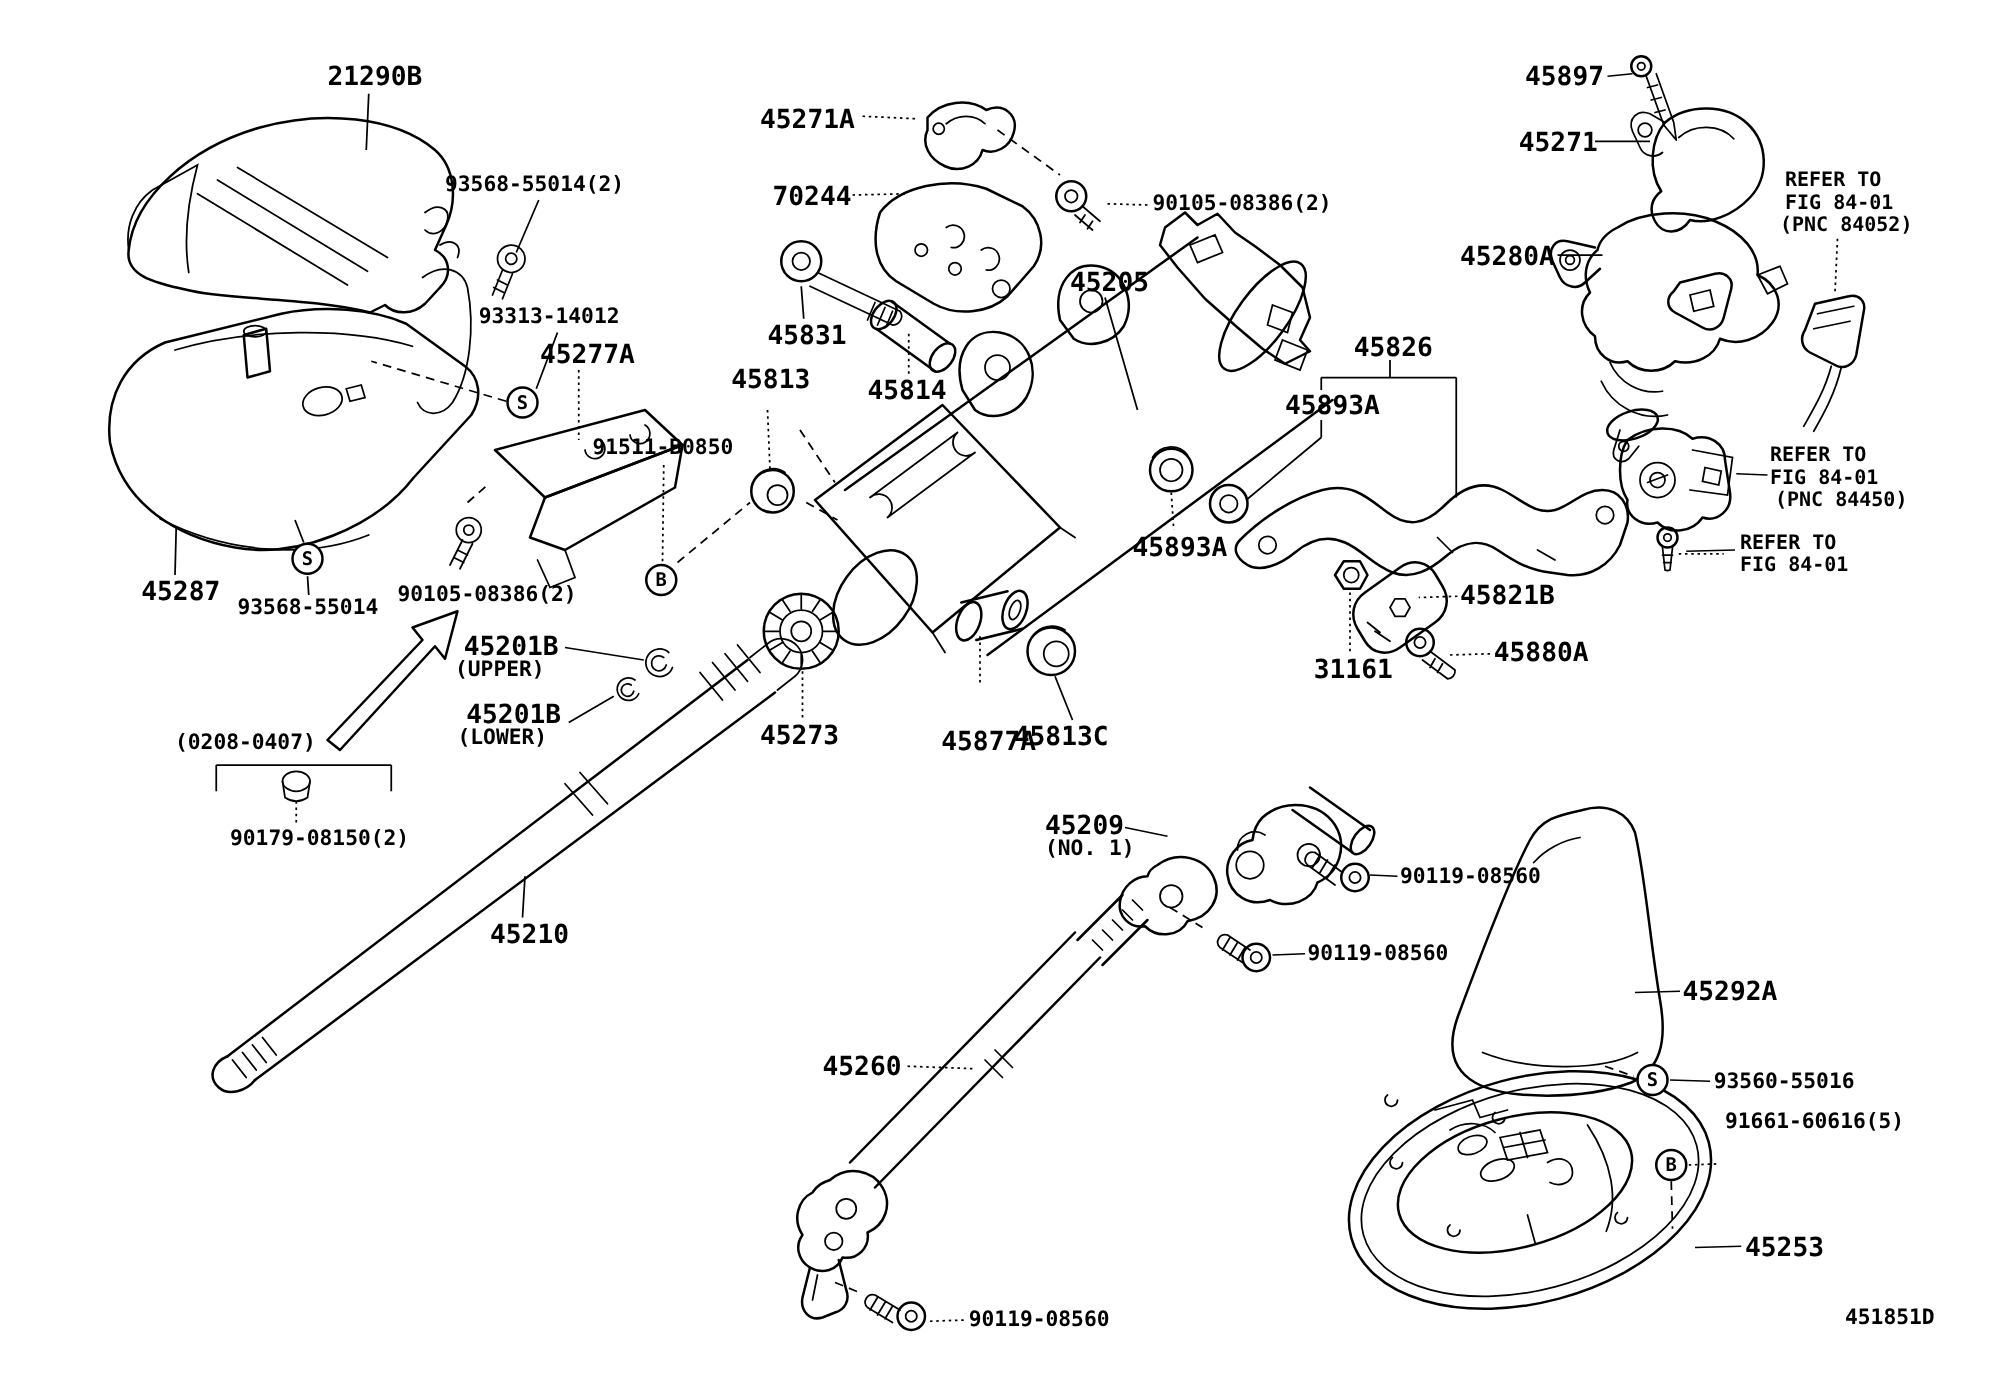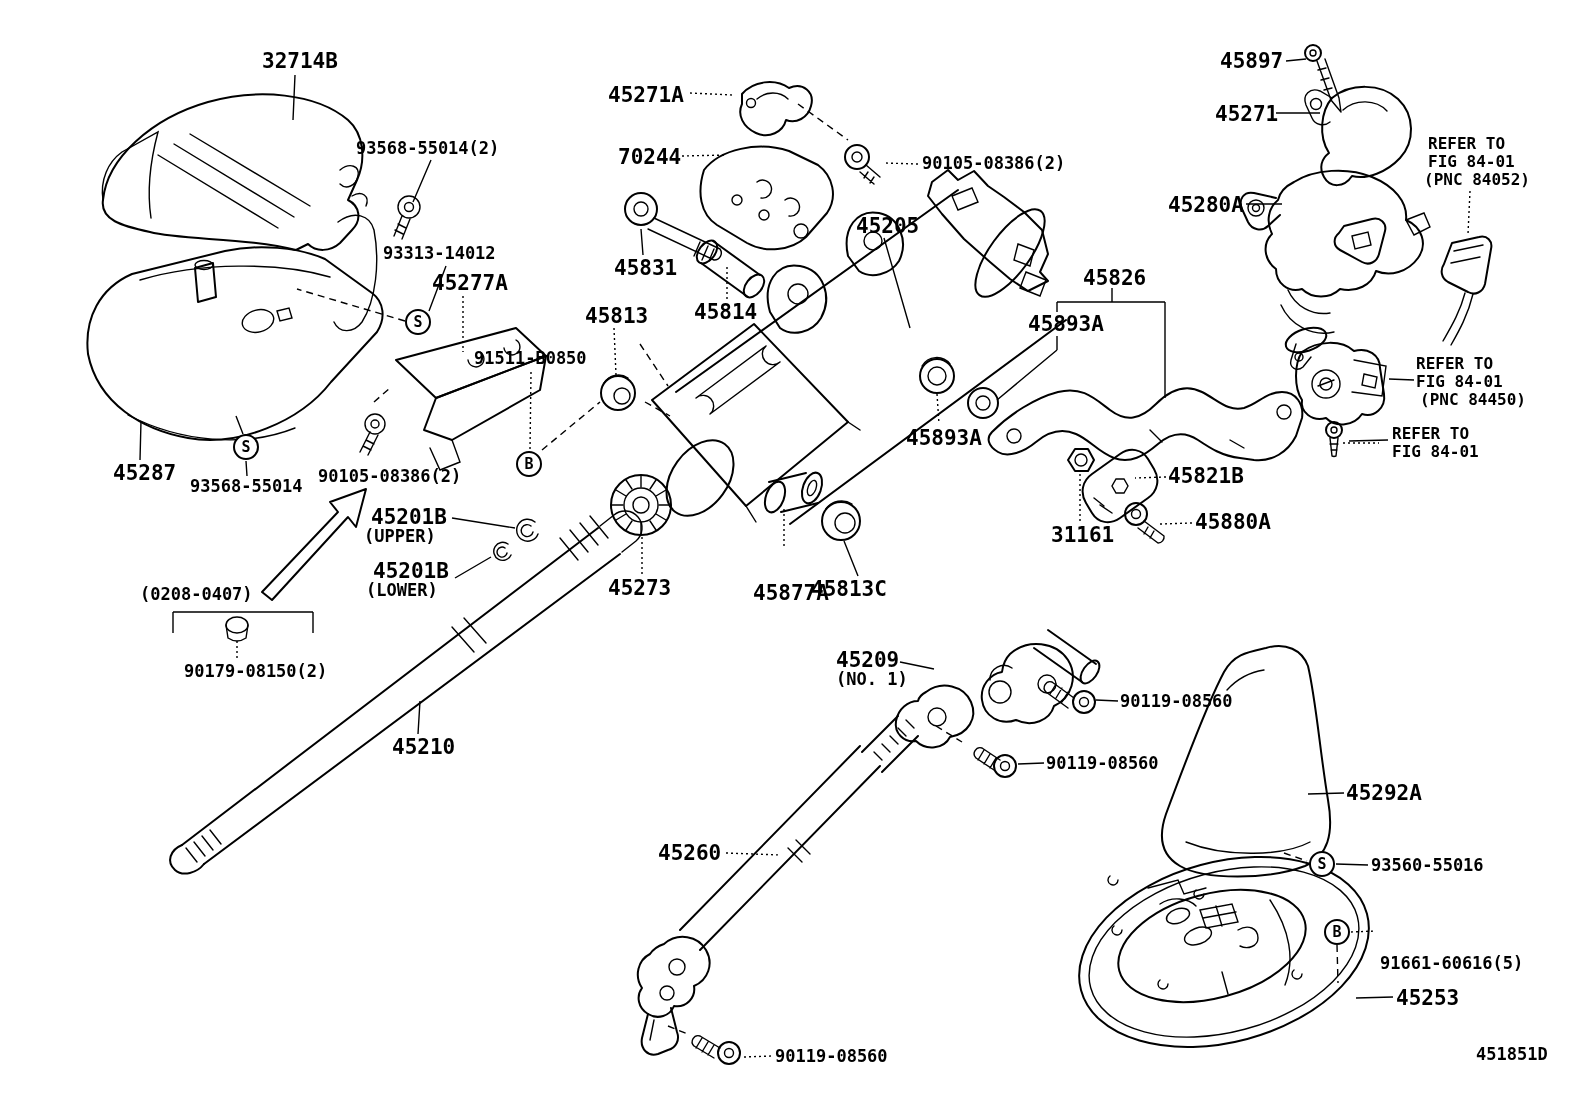--- a/index.html
+++ b/index.html
@@ -260,59 +260,59 @@
         <circle class="thin" cx="1326" cy="384" r="6"></circle>
       <path class="thin" d="M1318,386 L1334,380 M1354,360 L1386,366 L1382,396 L1352,392 M1364,374 L1377,377 L1375,388 L1362,385 Z"></path>
     </g>
     <g>
       <circle class="part" cx="1334" cy="430" r="8"></circle>
         <circle class="thin" cx="1334" cy="430" r="3"></circle>
       <path class="thin" d="M1330,438 L1332,456 M1338,438 L1336,456 M1330,444 L1338,444 M1331,450 L1337,450 M1332,456 A4,3 0 0 0 1336,456"></path>
     </g>
   </svg>
 
-<div class="lbl lg" style="left: 262px; top: 50px;">32714B</div>
+<div class="lbl lg" style="left: 262px; top: 50px;">21290B</div>
     <div class="lbl sm" style="left: 356px; top: 140px;">93568-55014(2)</div>
     <div class="lbl sm" style="left: 383px; top: 245px;">93313-14012</div>
     <div class="lbl lg" style="left: 432px; top: 272px;">45277A</div>
     <div class="lbl sm" style="left: 474px; top: 350px;">91511-B0850</div>
     <div class="lbl lg" style="left: 113px; top: 462px;">45287</div>
     <div class="lbl sm" style="left: 190px; top: 478px;">93568-55014</div>
     <div class="lbl sm" style="left: 318px; top: 468px;">90105-08386(2)</div>
     <div class="lbl lg" style="left: 371px; top: 506px;">45201B</div>
     <div class="lbl sm" style="left: 364px; top: 528px;">(UPPER)</div>
     <div class="lbl lg" style="left: 373px; top: 560px;">45201B</div>
     <div class="lbl sm" style="left: 366px; top: 582px;">(LOWER)</div>
     <div class="lbl sm" style="left: 140px; top: 586px;">(0208-0407)</div>
     <div class="lbl sm" style="left: 184px; top: 663px;">90179-08150(2)</div>
     <div class="lbl lg" style="left: 392px; top: 736px;">45210</div>
     <div class="lbl lg" style="left: 608px; top: 84px;">45271A</div>
     <div class="lbl lg" style="left: 618px; top: 146px;">70244</div>
     <div class="lbl lg" style="left: 614px; top: 257px;">45831</div>
     <div class="lbl lg" style="left: 694px; top: 301px;">45814</div>
-    <div class="lbl lg" style="left: 585px; top: 305px;">45813</div>
+    <div class="lbl lg" style="left: 585px; top: 292px;">45813</div>
     <div class="lbl lg" style="left: 856px; top: 215px;">45205</div>
     <div class="lbl sm" style="left: 922px; top: 155px;">90105-08386(2)</div>
     <div class="lbl lg" style="left: 1083px; top: 267px;">45826</div>
     <div class="lbl lg" style="left: 1028px; top: 313px;">45893A</div>
     <div class="lbl lg" style="left: 906px; top: 427px;">45893A</div>
     <div class="lbl lg" style="left: 1168px; top: 465px;">45821B</div>
     <div class="lbl lg" style="left: 1051px; top: 524px;">31161</div>
     <div class="lbl lg" style="left: 1195px; top: 511px;">45880A</div>
     <div class="lbl lg" style="left: 608px; top: 577px;">45273</div>
     <div class="lbl lg" style="left: 753px; top: 582px;">45877A</div>
     <div class="lbl lg" style="left: 811px; top: 578px;">45813C</div>
     <div class="lbl lg" style="left: 836px; top: 649px;">45209</div>
     <div class="lbl sm" style="left: 836px; top: 671px;">(NO. 1)</div>
     <div class="lbl sm" style="left: 1120px; top: 693px;">90119-08560</div>
     <div class="lbl sm" style="left: 1046px; top: 755px;">90119-08560</div>
     <div class="lbl lg" style="left: 658px; top: 842px;">45260</div>
     <div class="lbl lg" style="left: 1346px; top: 782px;">45292A</div>
     <div class="lbl sm" style="left: 1371px; top: 857px;">93560-55016</div>
-    <div class="lbl sm" style="left: 1380px; top: 955px;">91661-60616(5)</div>
+    <div class="lbl sm" style="left: 1380px; top: 889px;">91661-60616(5)</div>
     <div class="lbl lg" style="left: 1396px; top: 987px;">45253</div>
     <div class="lbl sm" style="left: 775px; top: 1048px;">90119-08560</div>
     <div class="lbl lg" style="left: 1220px; top: 50px;">45897</div>
     <div class="lbl lg" style="left: 1215px; top: 103px;">45271</div>
     <div class="lbl lg" style="left: 1168px; top: 194px;">45280A</div>
     <div class="lbl xs" style="left: 1428px; top: 136px;">REFER TO</div>
     <div class="lbl xs" style="left: 1428px; top: 154px;">FIG 84-01</div>
     <div class="lbl xs" style="left: 1424px; top: 172px;">(PNC 84052)</div>
     <div class="lbl xs" style="left: 1416px; top: 356px;">REFER TO</div>
     <div class="lbl xs" style="left: 1416px; top: 374px;">FIG 84-01</div>

